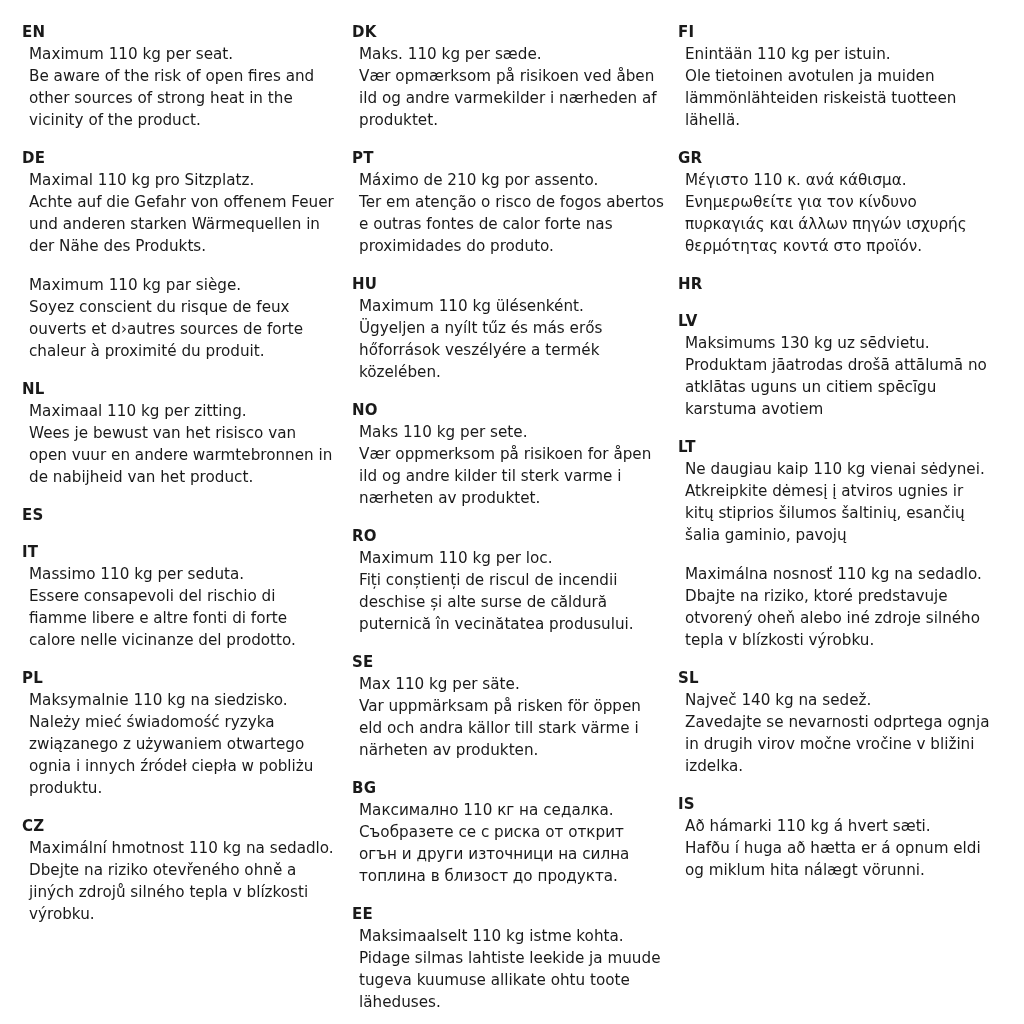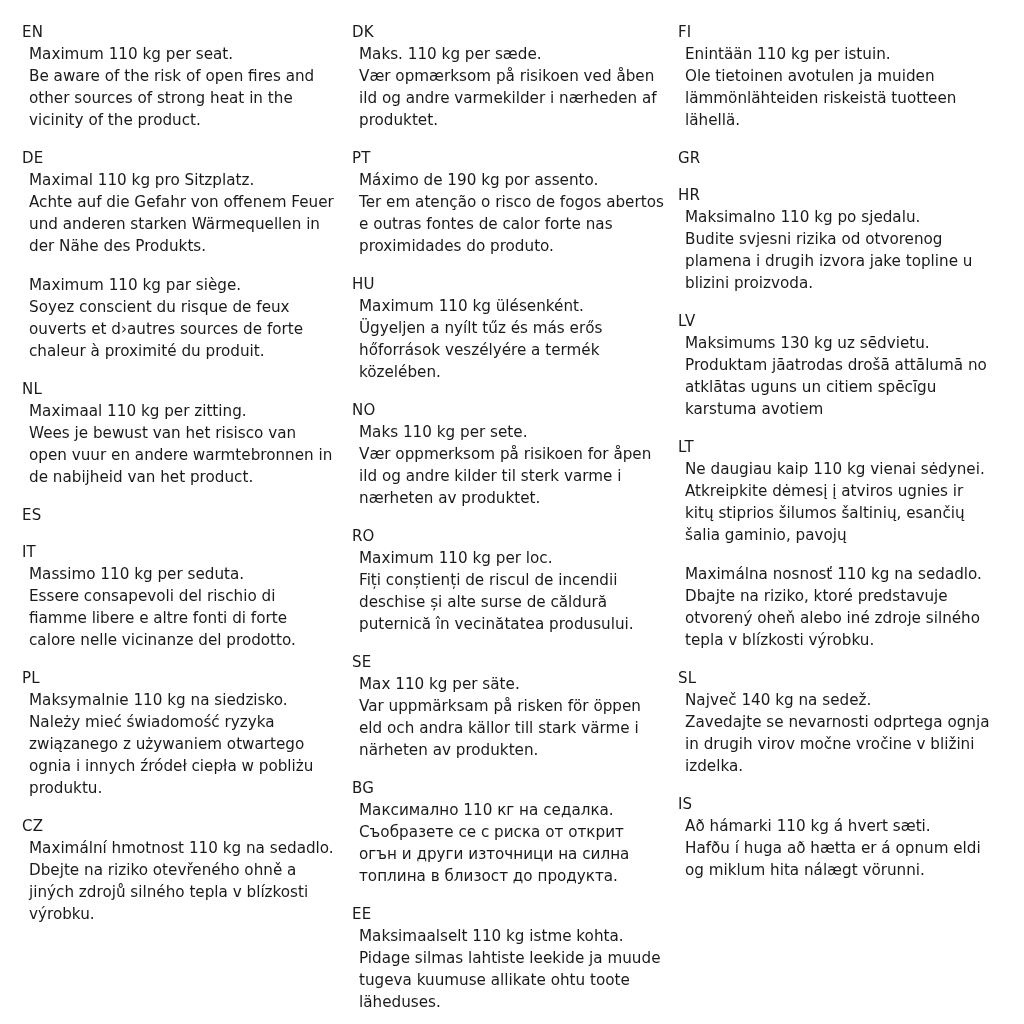--- a/index.html
+++ b/index.html
@@ -34,21 +34,21 @@
   .col-0 { width: 330px; padding-right: 14px; }
   .col-1 { width: 326px; padding-right: 14px; }
   .col-2 { width: 324px; padding-right: 6px; }
 
   .entry {
     margin-bottom: 17px;
   }
   .entry:last-child { margin-bottom: 0; }
 
   .lang-code {
-    font-weight: normal;
+    font-weight: bold;
     font-size: 15px;
     line-height: 20px;
     letter-spacing: 0.2px;
     margin-bottom: 1px;
   }
   .lang-text {
     font-size: 15.2px;
     line-height: 22px;
     font-weight: 400;
     white-space: pre-line;
@@ -102,21 +102,21 @@
     </div>
 
     <div class="column col-1">
       <div class="entry">
         <div class="lang-code">DK</div>
         <div class="lang-text">Maks. 110 kg per sæde.
 Vær opmærksom på risikoen ved åben ild og andre varmekilder i nærheden af produktet.</div>
       </div>
       <div class="entry">
         <div class="lang-code">PT</div>
-        <div class="lang-text">Máximo de 190 kg por assento.
+        <div class="lang-text">Máximo de 210 kg por assento.
 Ter em atenção o risco de fogos abertos e outras fontes de calor forte nas proximidades do produto.</div>
       </div>
       <div class="entry">
         <div class="lang-code">HU</div>
         <div class="lang-text">Maximum 110 kg ülésenként.
 Ügyeljen a nyílt tűz és más erős hőforrások veszélyére a termék közelében.</div>
       </div>
       <div class="entry">
         <div class="lang-code">NO</div>
         <div class="lang-text">Maks 110 kg per sete.
@@ -145,25 +145,25 @@
     </div>
 
     <div class="column col-2">
       <div class="entry">
         <div class="lang-code">FI</div>
         <div class="lang-text">Enintään 110 kg per istuin.
 Ole tietoinen avotulen ja muiden lämmönlähteiden riskeistä tuotteen lähellä.</div>
       </div>
       <div class="entry">
         <div class="lang-code">GR</div>
+        <div class="lang-text">Μέγιστο 110 κ. ανά κάθισμα.
+ Ενημερωθείτε για τον κίνδυνο πυρκαγιάς και άλλων πηγών ισχυρής θερμότητας κοντά στο προϊόν.</div>
       </div>
       <div class="entry">
         <div class="lang-code">HR</div>
-        <div class="lang-text">Maksimalno 110 kg po sjedalu.
-Budite svjesni rizika od otvorenog plamena i drugih izvora jake topline u blizini proizvoda.</div>
       </div>
       <div class="entry">
         <div class="lang-code">LV</div>
         <div class="lang-text">Maksimums 130 kg uz sēdvietu.
 Produktam jāatrodas drošā attālumā no atklātas uguns un citiem spēcīgu karstuma avotiem</div>
       </div>
       <div class="entry">
         <div class="lang-code">LT</div>
         <div class="lang-text">Ne daugiau kaip 110 kg vienai sėdynei.
 Atkreipkite dėmesį į atviros ugnies ir kitų stiprios šilumos šaltinių, esančių šalia gaminio, pavojų</div>

